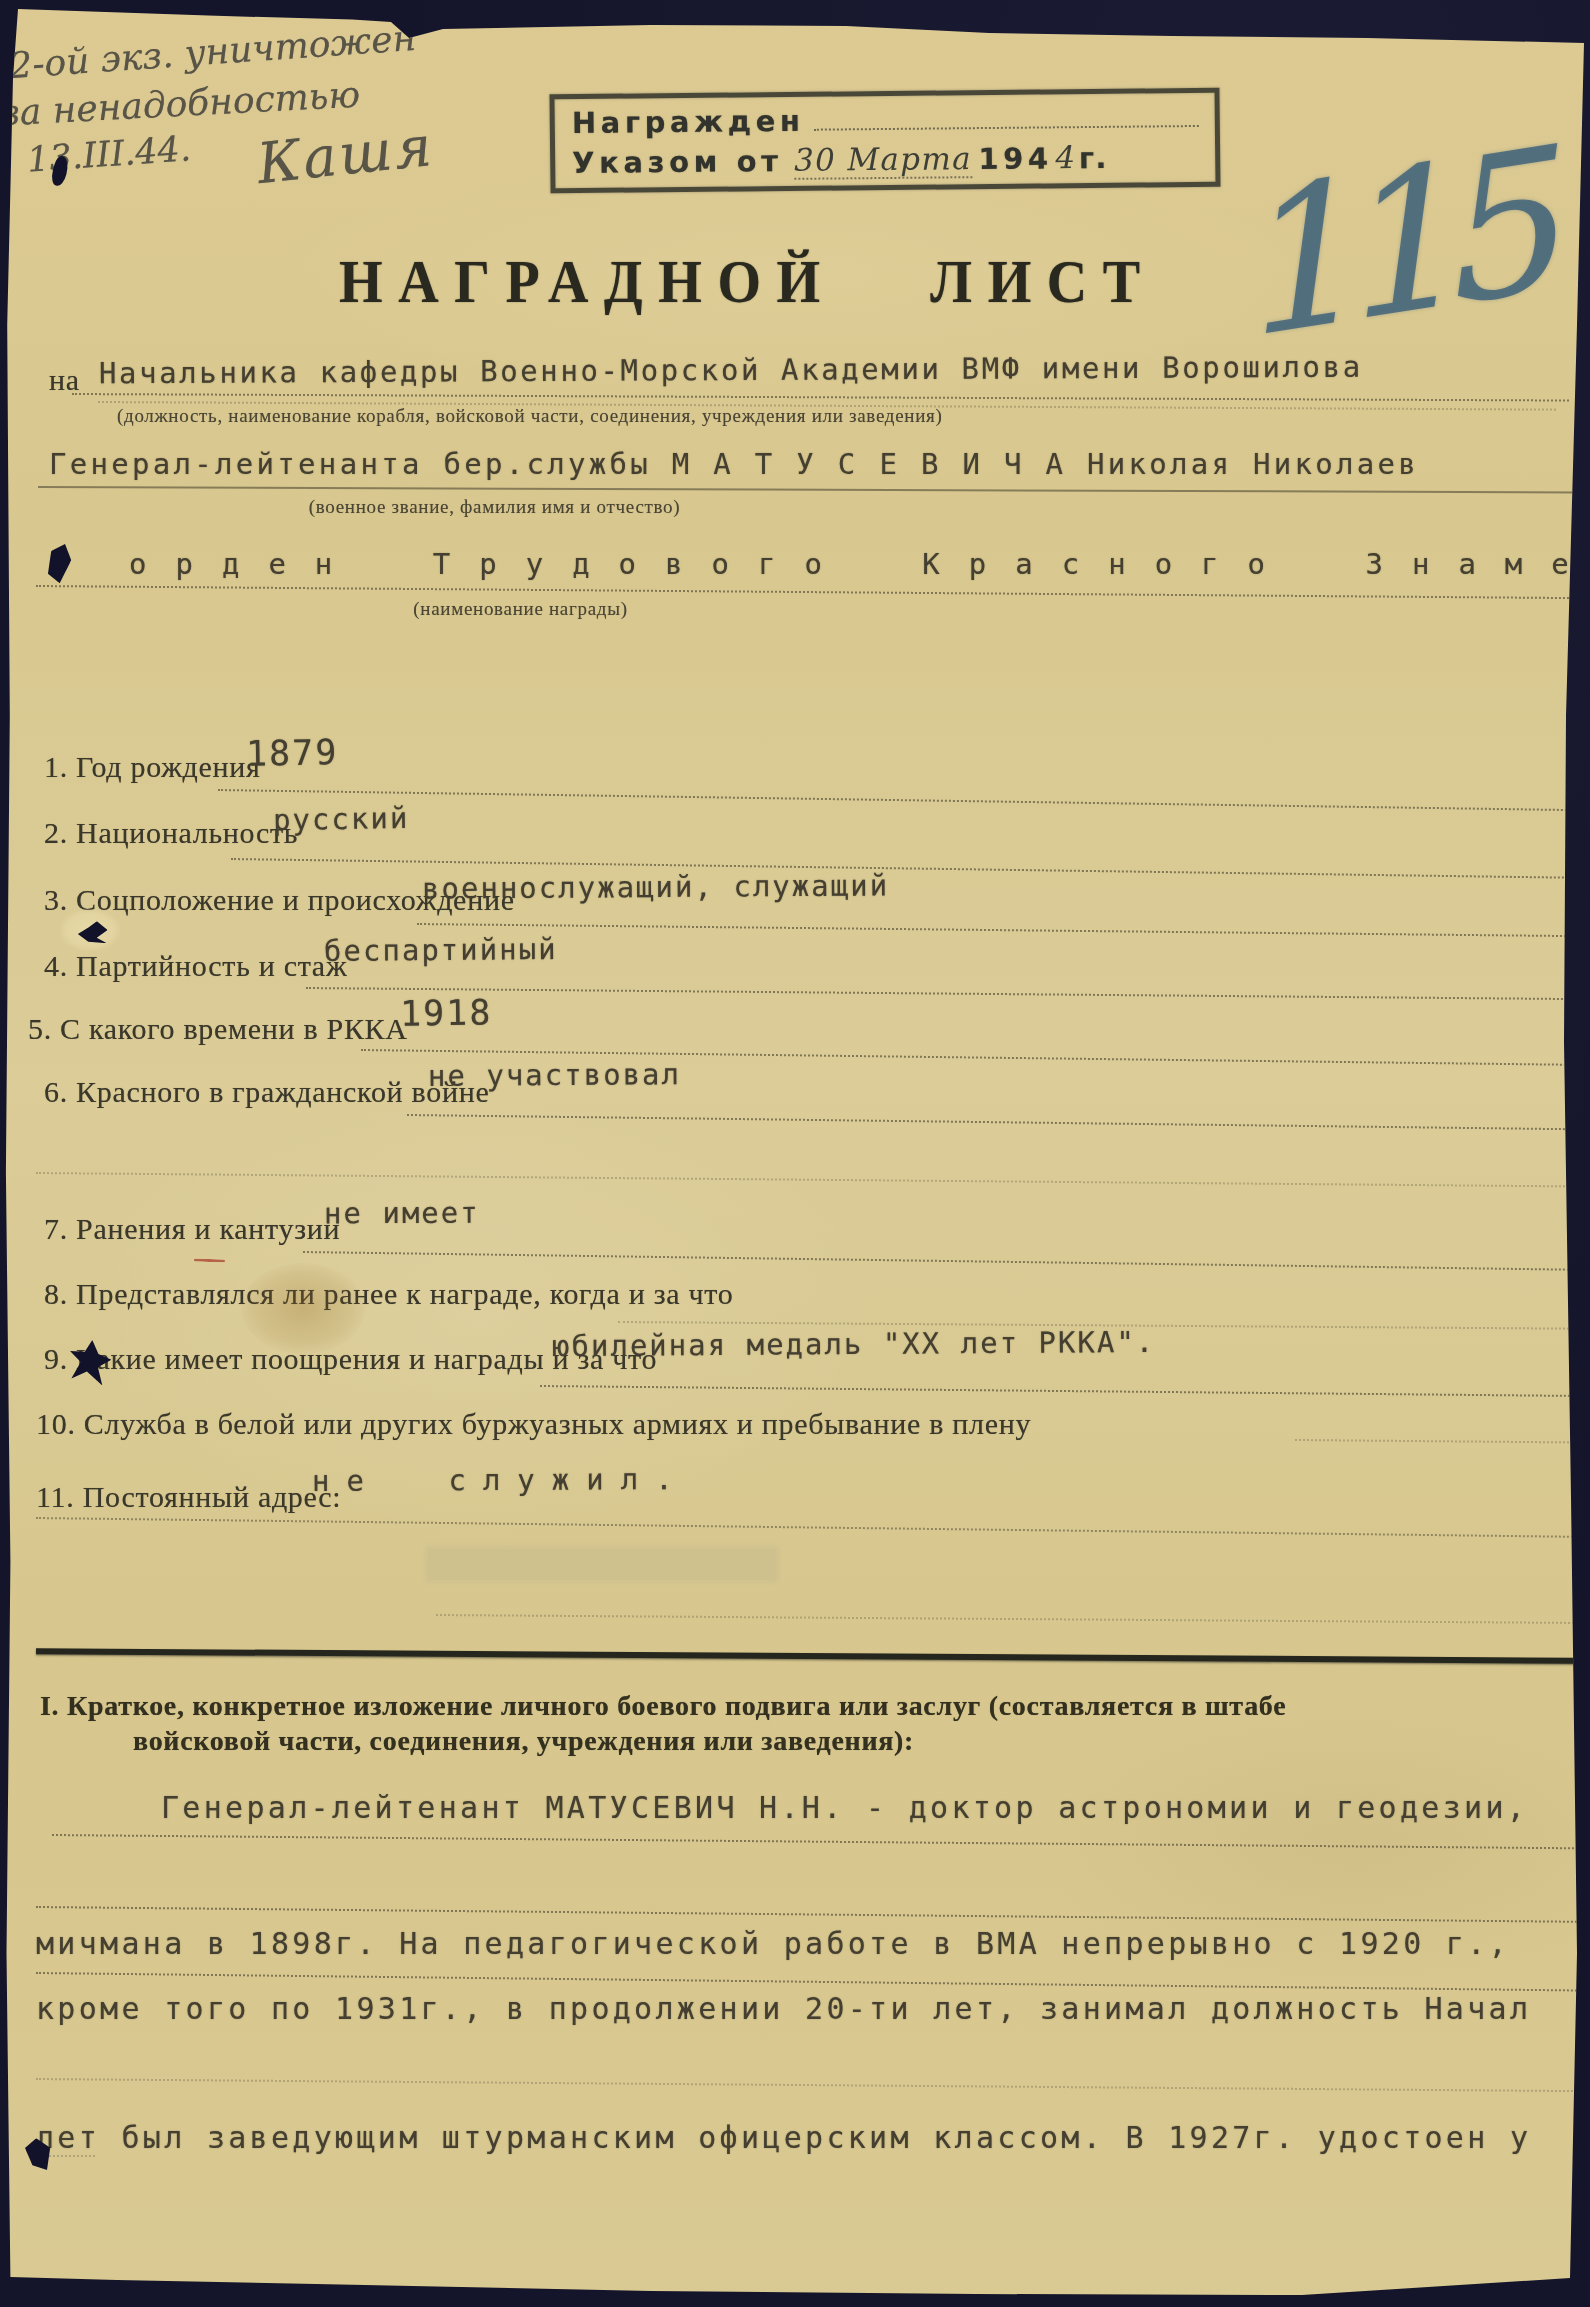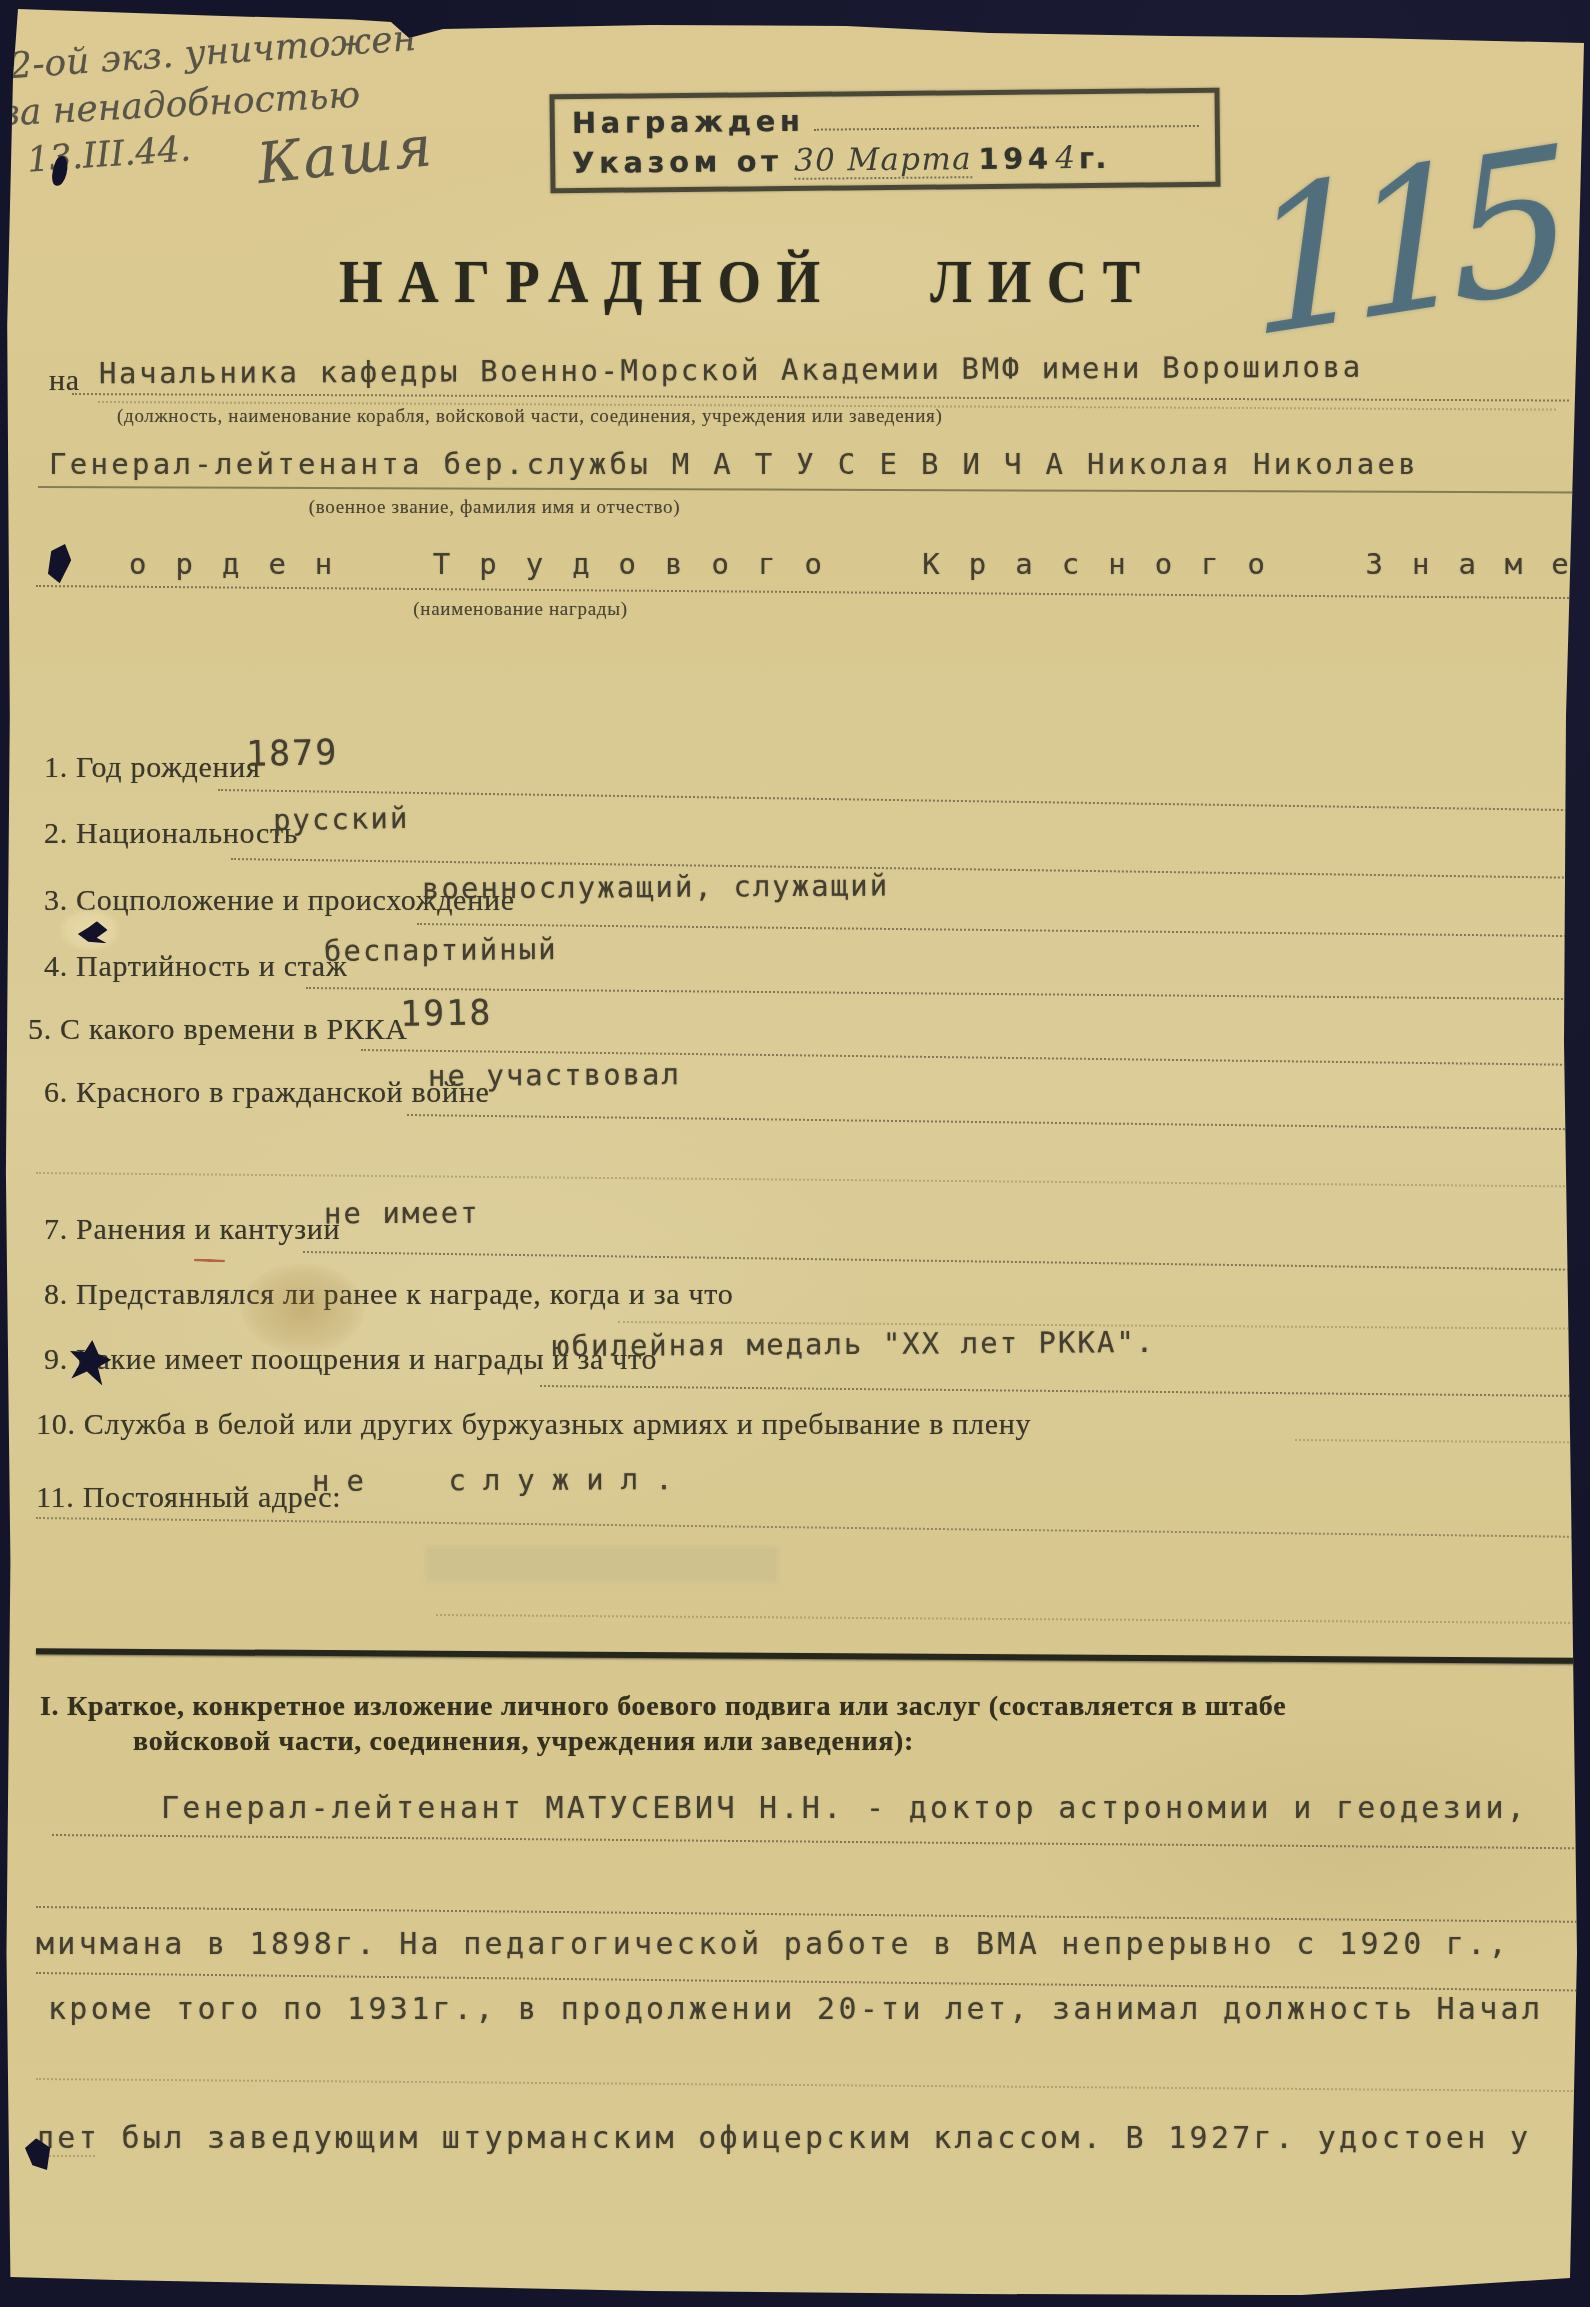--- a/index.html
+++ b/index.html
@@ -174,21 +174,21 @@
     <div id="divider"></div>
 
     <div class="abs heading" style="left:40px;top:1690px;">I. Краткое, конкретное изложение личного боевого подвига или заслуг (составляется в штабе</div>
     <div class="abs heading" style="left:133px;top:1725px;">войсковой части, соединения, учреждения или заведения):</div>
 
     <div class="abs typed" style="left:161px;top:1790px;font-size:30px;letter-spacing:3.3px;">Генерал-лейтенант МАТУСЕВИЧ Н.Н. - доктор астрономии и геодезии,</div>
     <i class="rule" style="left:52px;top:1834px;width:1530px;transform:rotate(.5deg);"></i>
     <i class="rule" style="left:36px;top:1906px;width:1549px;transform:rotate(.55deg);"></i>
     <div class="abs typed" style="left:36px;top:1926px;font-size:30px;letter-spacing:3.3px;">мичмана в 1898г. На педагогической работе в ВМА непрерывно с 1920 г.,</div>
     <i class="rule" style="left:36px;top:1972px;width:1549px;transform:rotate(.65deg);"></i>
-    <div class="abs typed" style="left:36px;top:1991px;font-size:30px;letter-spacing:3.3px;margin-left:12px;">кроме того по 1931г., в продолжении 20-ти лет, занимал должность Начал</div>
+    <div class="abs typed" style="left:36px;top:1991px;font-size:30px;letter-spacing:3.3px;">кроме того по 1931г., в продолжении 20-ти лет, занимал должность Начал</div>
     <i class="rule faint" style="left:36px;top:2078px;width:1549px;transform:rotate(.45deg);"></i>
     <div class="abs typed" style="left:36px;top:2120px;font-size:30px;letter-spacing:3.3px;">лет был заведующим штурманским офицерским классом. В 1927г. удостоен у</div>
     <i class="rule faint" style="left:36px;top:2155px;width:59px;"></i>
 
     <div id="stain"></div>
     <div class="hole" style="left:53px;top:156px;width:14.3px;height:30px;transform:rotate(14deg);border-radius:40% 60% 50% 50%;"></div>
     <div class="hole" style="left:48px;top:543px;width:22px;height:39px;transform:rotate(18deg);clip-path:polygon(50% 0,100% 35%,82% 100%,18% 86%,0 28%);"></div>
     <div class="halo" style="left:60px;top:909px;width:60px;height:42px;"></div>
     <div class="hole" style="left:78px;top:922px;width:30px;height:23.4px;transform:rotate(-10deg);clip-path:polygon(0 40%,40% 20%,70% 0,100% 45%,60% 70%,90% 100%,30% 80%);"></div>
     <div class="hole" style="left:69px;top:1340px;width:42px;height:44px;transform:rotate(6deg);clip-path:polygon(50% 0,68% 30%,100% 40%,70% 60%,85% 100%,45% 72%,10% 92%,28% 52%,0 30%,35% 28%);"></div>

